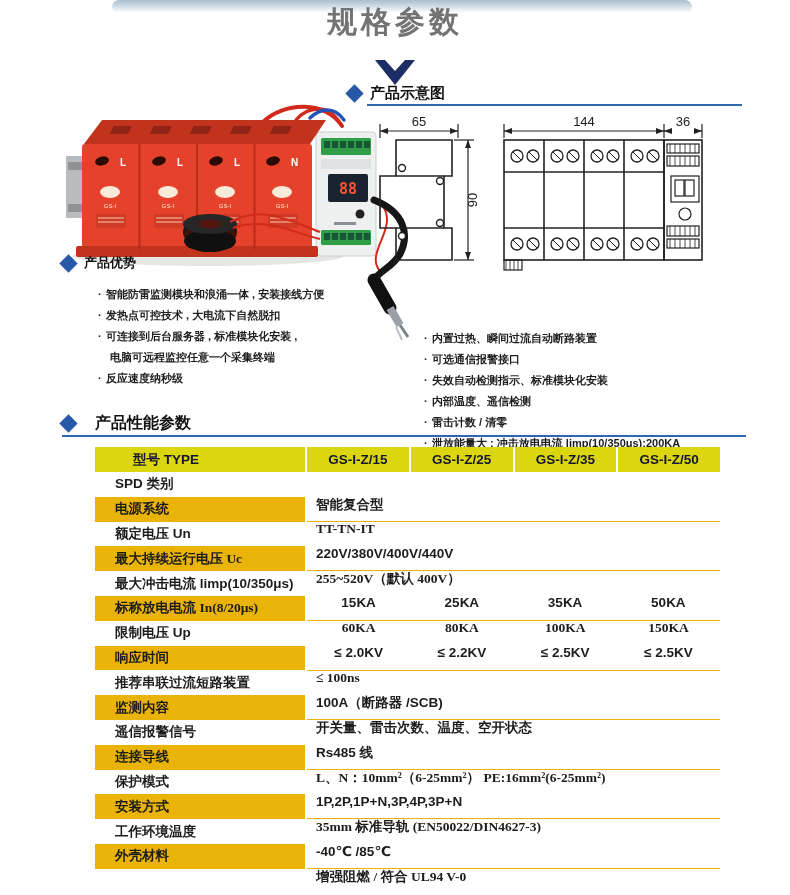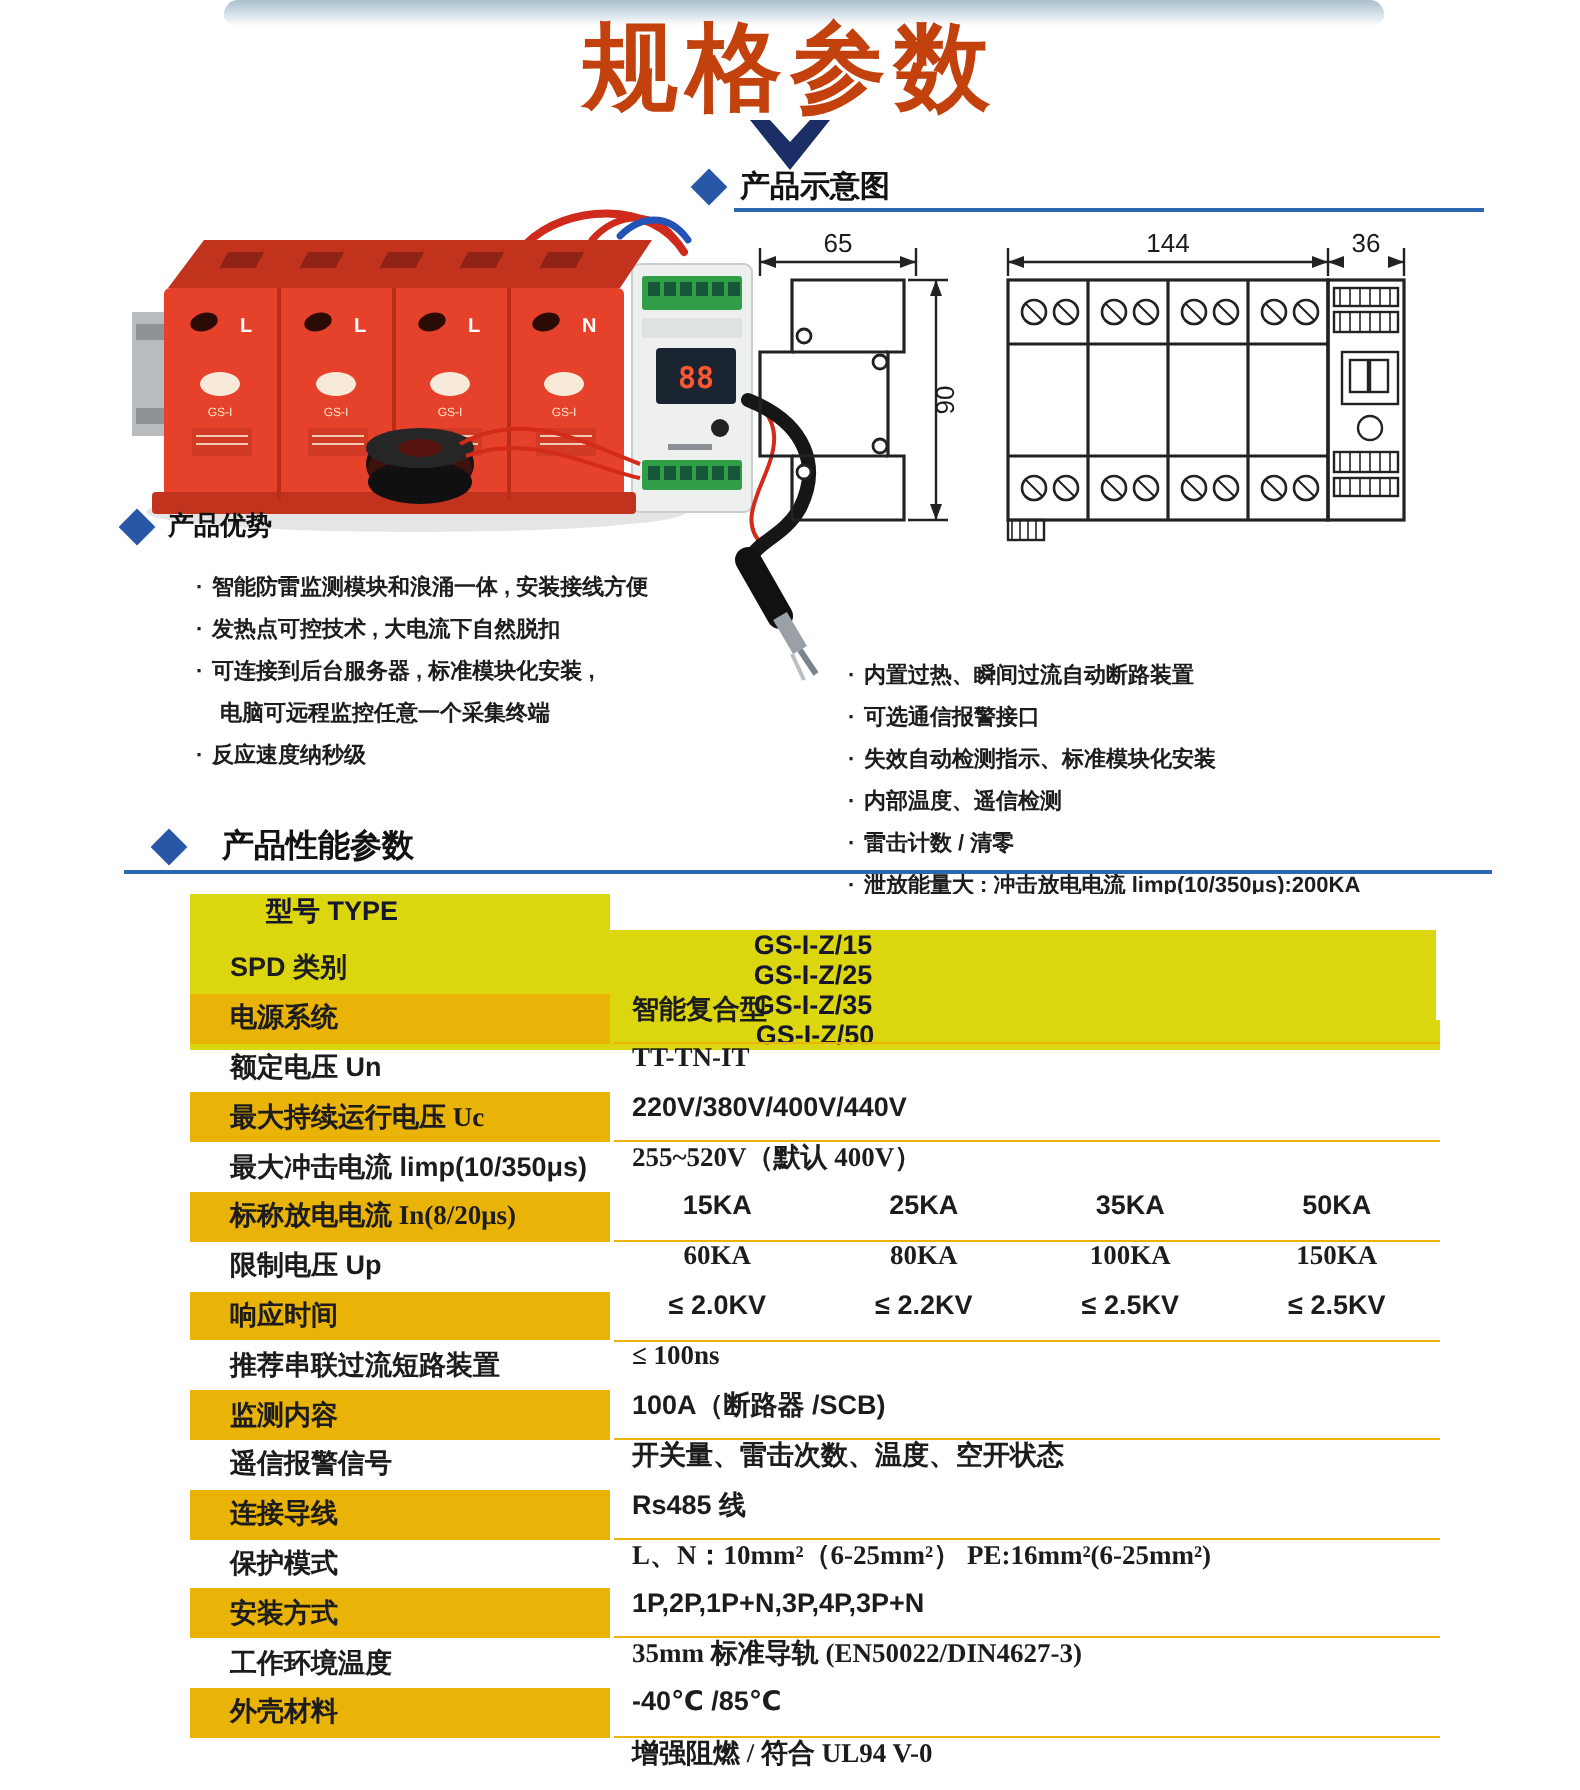--- a/index.html
+++ b/index.html
@@ -4,50 +4,50 @@
 <style>
   html,body{margin:0;padding:0;background:#ffffff;}
   body{font-family:"Liberation Sans","DejaVu Sans",sans-serif;}
   .page{position:relative;width:790px;height:895px;background:#fff;overflow:hidden;}
 
   .top-band{position:absolute;left:112px;top:0;width:580px;height:13px;
     background:linear-gradient(180deg,#a9becd 0%,#d7e2ea 55%,#ffffff 100%);
     border-radius:12px 12px 10px 10px;}
 
   .main-title{position:absolute;left:0;top:2px;width:100%;text-align:center;
-    font-size:48px;font-weight:700;color:#c2410c;letter-spacing:4px;}
+    font-size:30px;font-weight:700;color:#737373;letter-spacing:4px;}
 
   .chevron{position:absolute;left:375px;top:60px;}
 
   .sec-head{position:absolute;display:flex;align-items:center;gap:9px;}
   .diamond{width:13px;height:13px;background:#2857a8;transform:rotate(45deg);flex:0 0 auto;}
   .sec-label{font-weight:700;color:#121212;}
   .h-diagram{left:348px;top:84px;}
   .h-diagram .sec-label{font-size:15px;}
   .underline-diagram{position:absolute;left:367px;top:104px;width:375px;height:2px;background:#2f66b0;}
   .h-adv{left:62px;top:254px;}
   .h-adv .sec-label{font-size:13px;}
-  .h-perf{left:78px;top:413px;gap:20px;}
+  .h-perf{left:62px;top:413px;gap:20px;}
   .h-perf .sec-label{font-size:16px;}
   .underline-perf{position:absolute;left:62px;top:435px;width:684px;height:2px;background:#2f66b0;}
 
   .adv-list{position:absolute;top:284px;list-style:none;margin:0;padding:0;
     font-size:11px;line-height:21px;color:#1d1d1d;font-weight:600;}
   .adv-left{left:98px;width:320px;}
   .adv-right{left:424px;width:360px;margin-top:44px;}
   .adv-list li{position:relative;padding-left:8px;white-space:nowrap;}
   .adv-list li::before{content:"·";position:absolute;left:0;top:0;font-weight:700;}
   .adv-list li.cont{padding-left:12px;}
   .adv-list li.cont::before{content:"";}
 
   .photo-svg{position:absolute;left:58px;top:104px;}
   .draw-svg{position:absolute;left:368px;top:104px;}
 
   .spec-table{position:absolute;left:95px;top:447px;width:625px;font-size:13.5px;color:#1c1c1c;}
-  .t-head{display:flex;height:25px;background:#fff;flex-direction:column;}
+  .t-head{display:flex;height:25px;background:#fff;}
   .t-head .hc{background:#dcd60f;display:flex;align-items:center;justify-content:center;
     font-weight:700;color:#15152e;margin-right:2px;}
   .t-head .hc:last-child{margin-right:0;}
   .t-head .hc.first{width:210px;justify-content:flex-start;padding-left:38px;box-sizing:border-box;}
   .t-head .hc.col{flex:1;}
   .t-row{display:flex;height:24.8px;}
   .t-label{width:210px;box-sizing:border-box;padding-left:20px;display:flex;align-items:center;
     font-weight:600;margin-right:2px;}
   .t-vals{flex:1;display:flex;align-items:flex-start;box-sizing:border-box;padding-left:9px;font-weight:600;margin-top:24px;}
   .t-row.gray .t-label,.t-row.gray .t-vals{background:#eab308;font-family:Liberation Serif, serif;}

